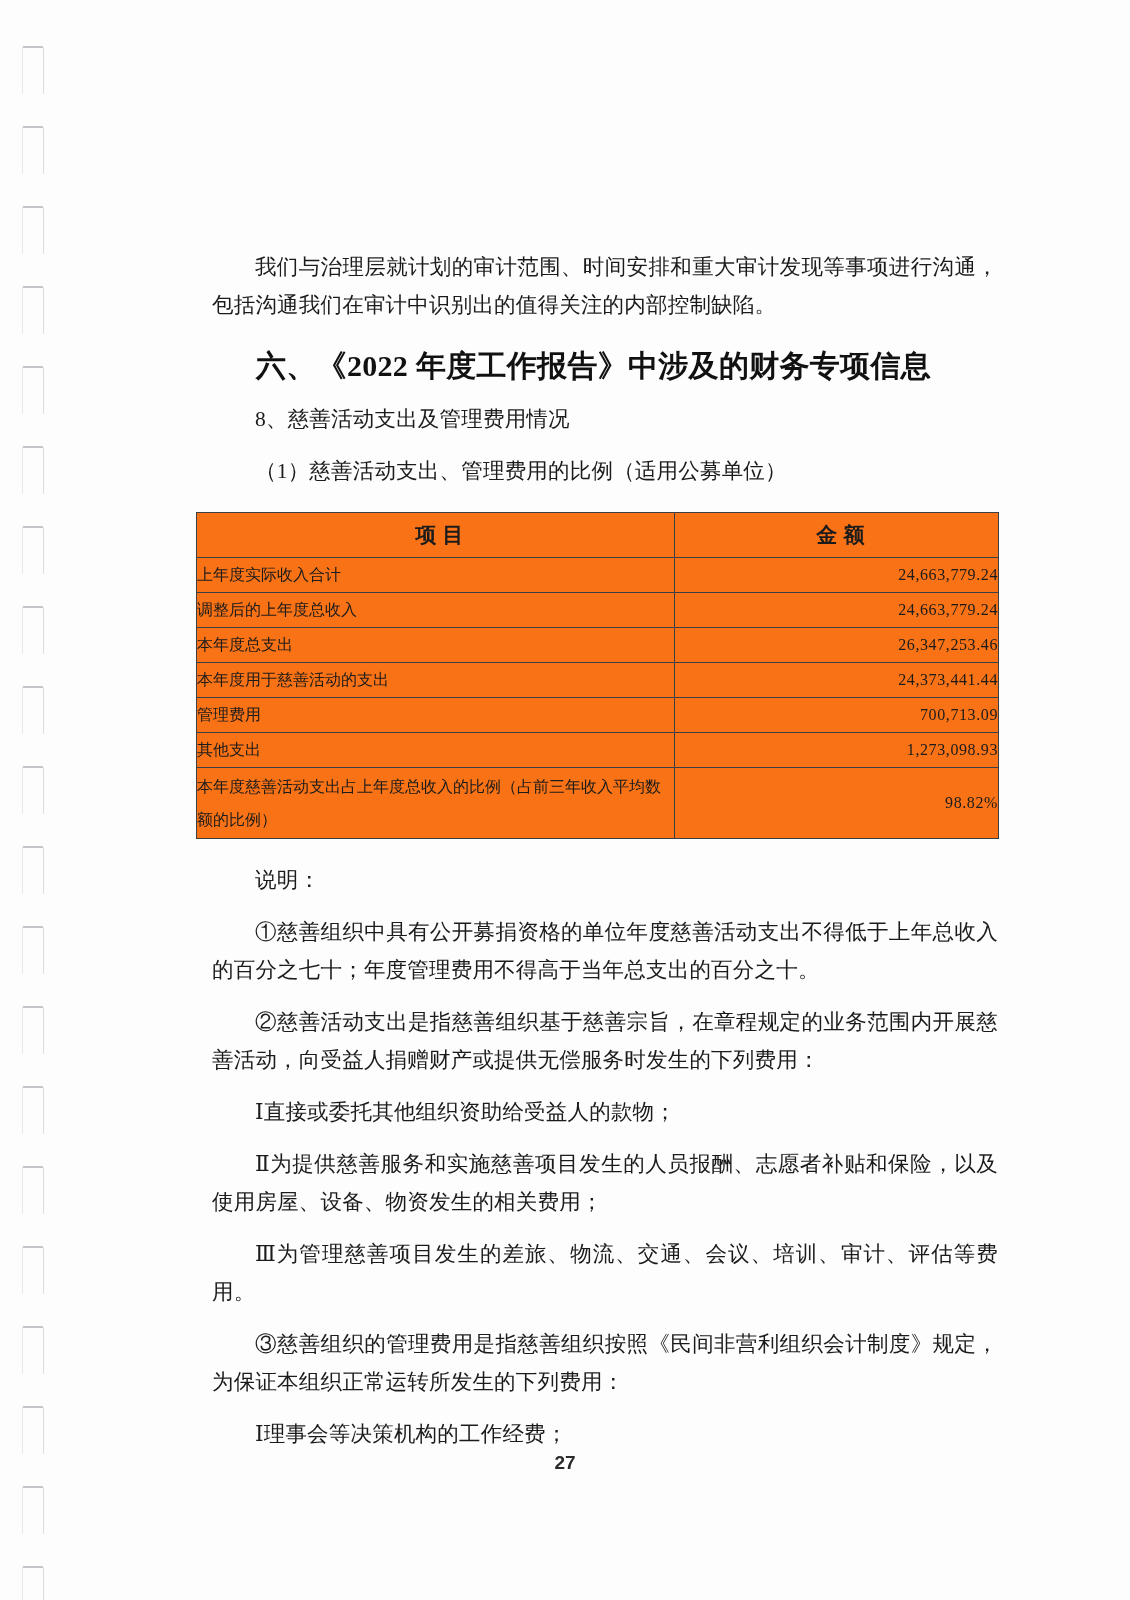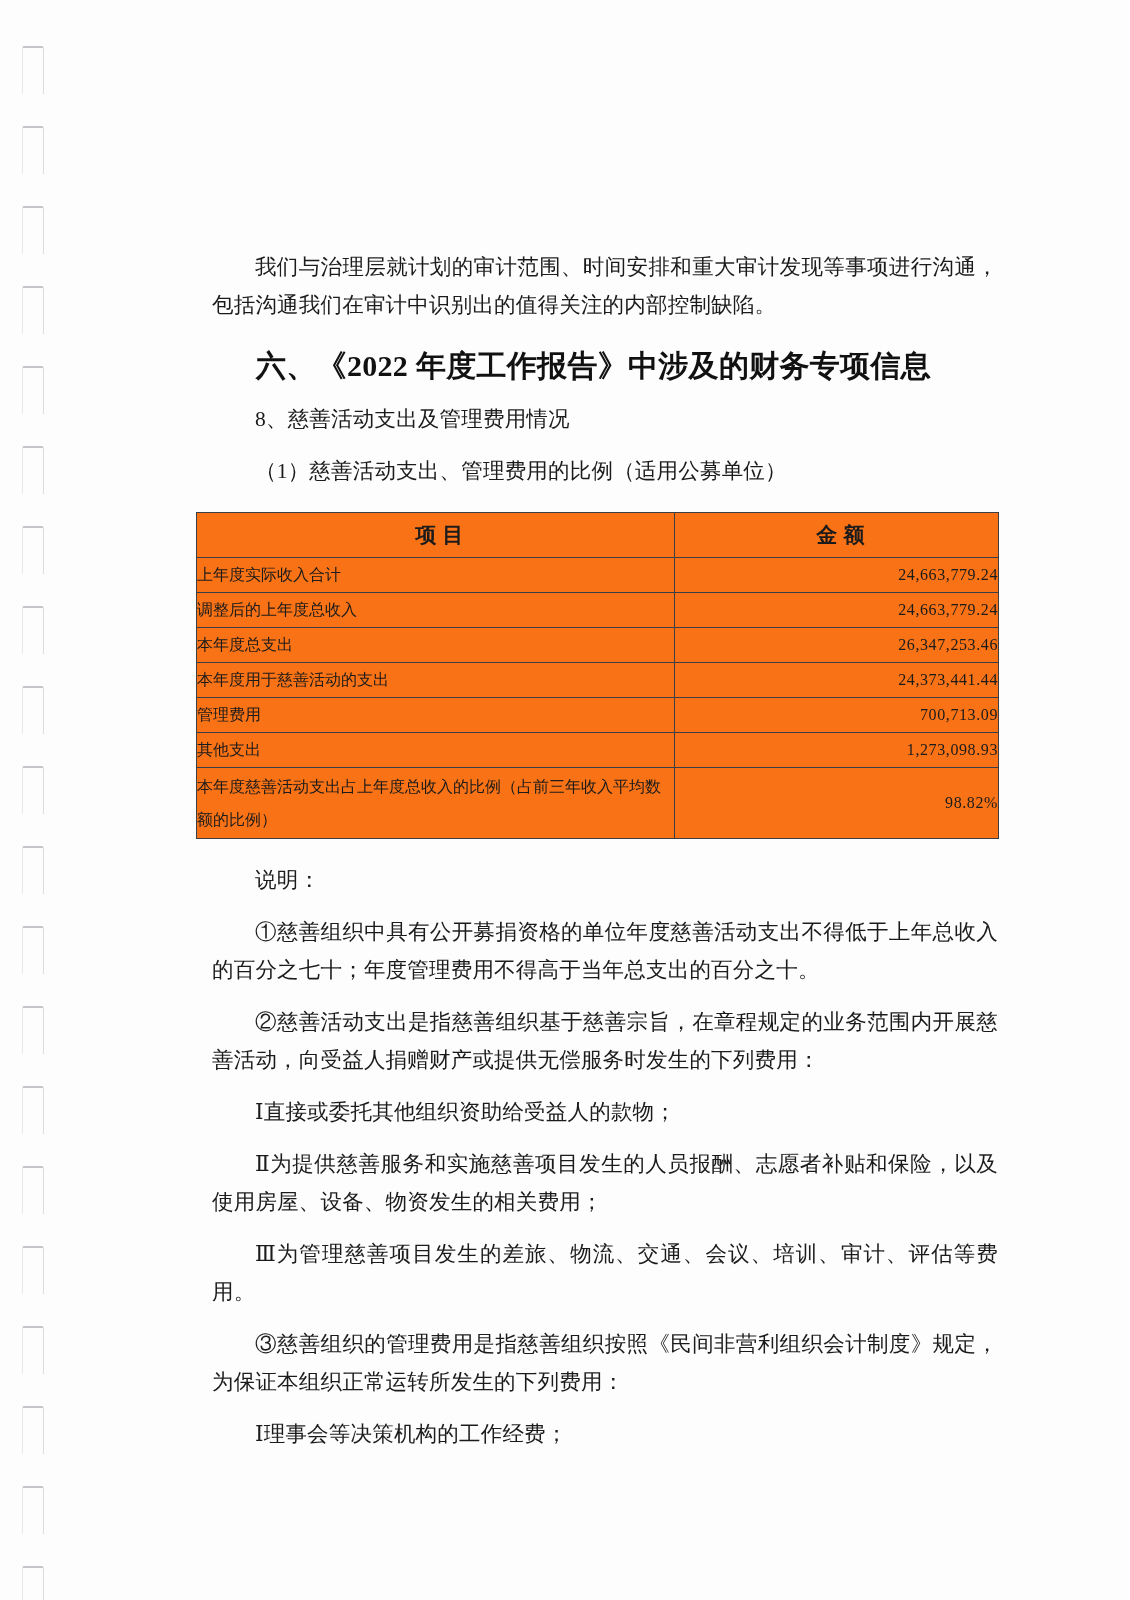--- a/index.html
+++ b/index.html
@@ -250,14 +250,15 @@
 
     <div class="gap-sm"></div>
 
     <p class="para indent2">Ⅰ理事会等决策机构的工作经费；</p>
 
     <div class="gap-sm"></div>
 
 
   </div>
 
+  <div class="page-number">27</div>
 
 </div>
 
 </body></html>

